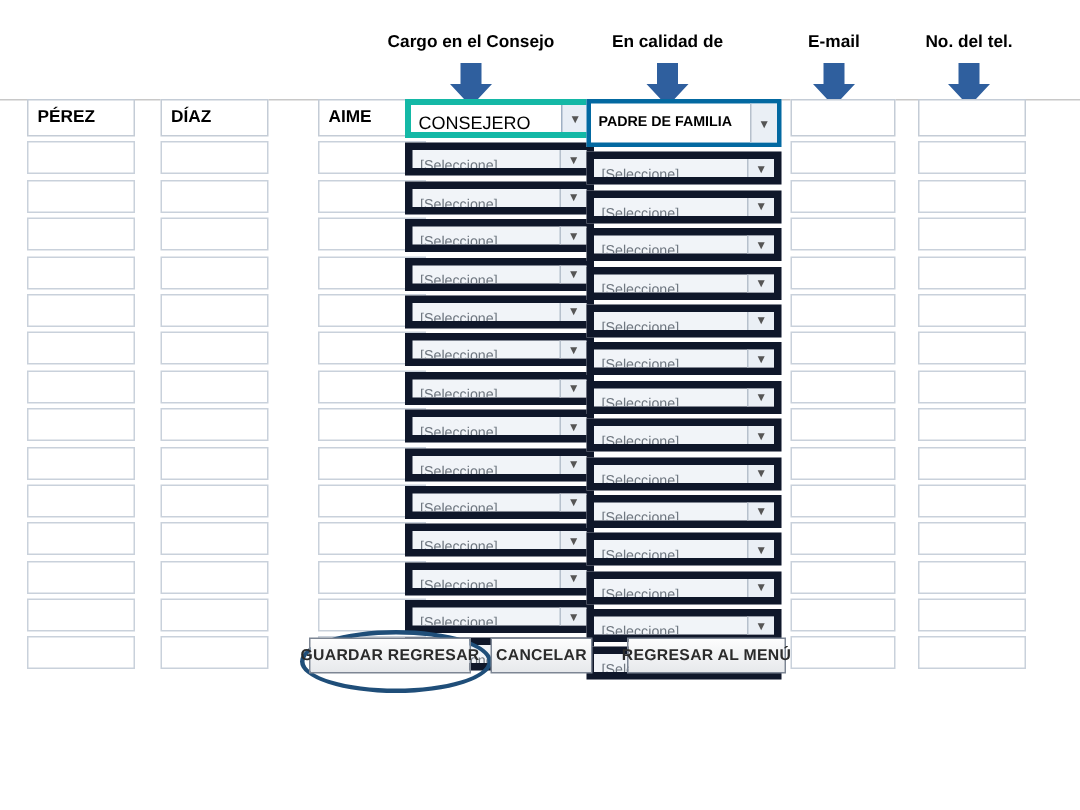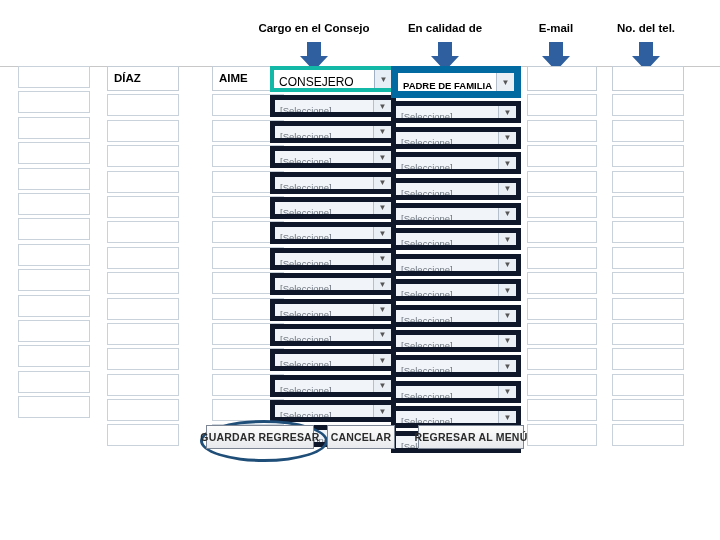--- a/index.html
+++ b/index.html
@@ -114,21 +114,21 @@
     font-weight: normal;
     padding-top: 5px;
     height: 26px;
   }
   .selcell.active .caret {
     background: #e8eef6;
     border-left: 1px solid #9fb0c4;
   }
   .selcell.activeplain {
     background: #ffffff;
-    border: 7px solid #0369a1;
+    border: 3px solid #0369a1;
     color: #000000;
     font-size: 9.5px;
     font-weight: bold;
     height: 32px;
     padding-top: 7px;
   }
 
   
   .btn {
     position: absolute;
@@ -182,20 +182,21 @@
     <div class="heading" style="left:608px; top:22px; width:76px;">No. del tel.</div>
     <svg class="arrow" viewBox="0 0 34 34" style="left:629px; top:40px;">
       <path d="M10 2 L24 2 L24 16 L31 16 L17 31 L3 16 L10 16 Z" fill="#2f5f9e"></path>
     </svg>
   </div>
 
   <div class="tablewrap">
     <div class="gridline-top"></div>
 
     <div class="col" id="col-apellido1" style="left:18px; width:72px;">
+        <div class="cell first">PÉREZ</div>
         <div class="cell plain"></div>
         <div class="cell plain"></div>
         <div class="cell plain"></div>
         <div class="cell plain"></div>
         <div class="cell plain"></div>
         <div class="cell plain"></div>
         <div class="cell plain"></div>
         <div class="cell plain"></div>
         <div class="cell plain"></div>
         <div class="cell plain"></div>

